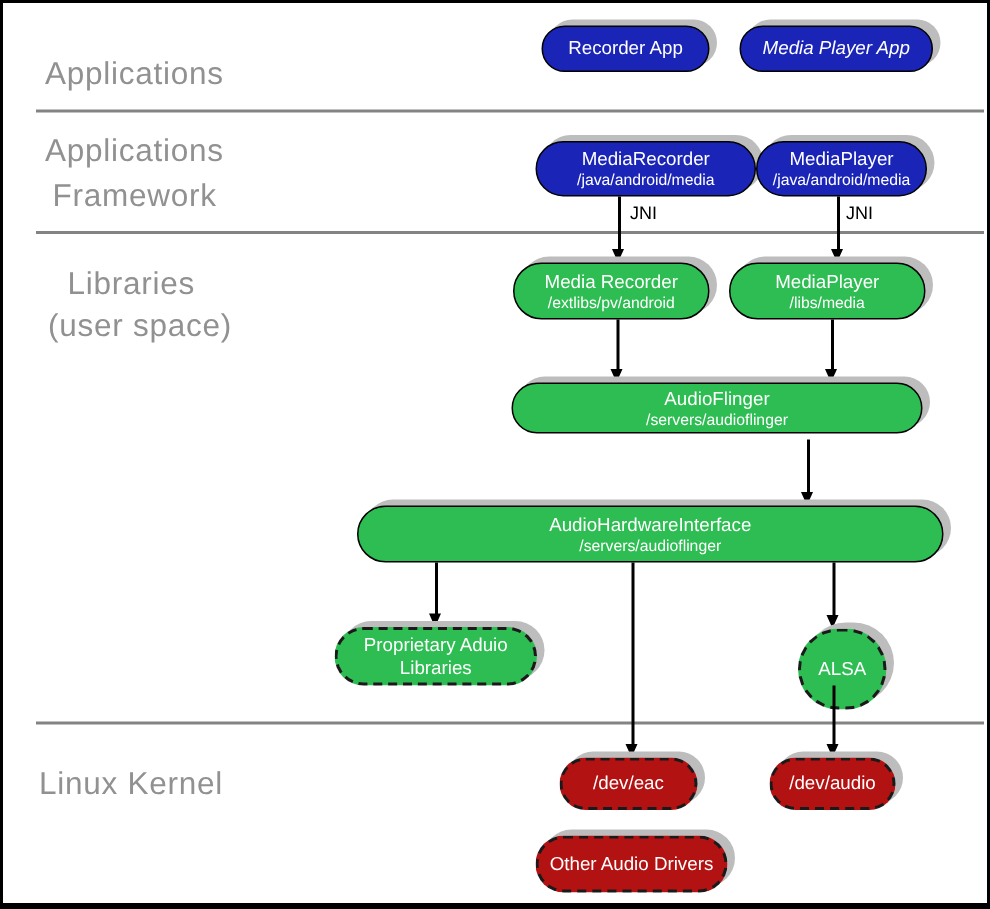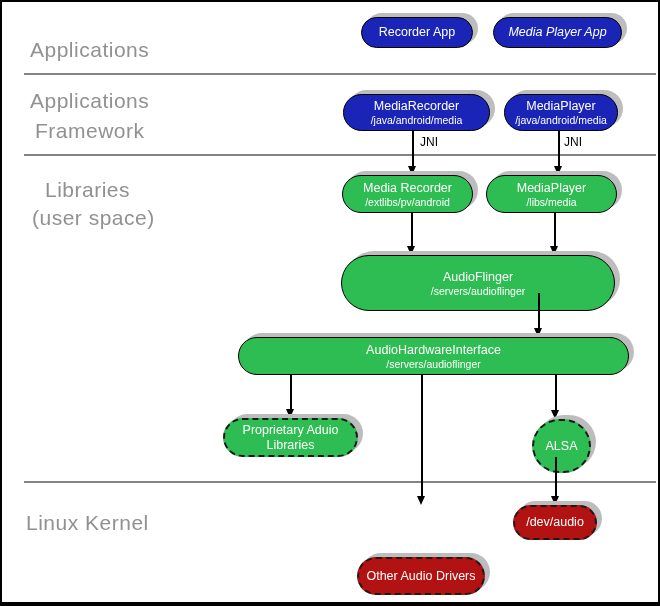--- a/index.html
+++ b/index.html
@@ -39,25 +39,25 @@
   .solid{border:1.6px solid #000;text-align:center;}
   .dashed{border:2px dashed #1a1a1a;}
   .blue{background:var(--blue);}
   .green{background:var(--green);}
   .red{background:var(--red);}
   .box .title{font-size:12.5px;line-height:15px;white-space:nowrap;}
   .box .subtitle{font-size:10.5px;line-height:12px;white-space:nowrap;}
 
   #b-recorder-app      {left:359px;top:15px; width:112px;height:31px;}
   #b-media-player-app  {left:491px;top:15px; width:129px;height:31px;font-style:italic;}
-  #b-media-recorder-fw {left:341px;top:92px; width:147px;height:37px;}
+  #b-media-recorder-fw {left:355px;top:92px; width:147px;height:37px;}
   #b-media-player-fw   {left:502px;top:92px; width:114px;height:37px;}
   #b-media-recorder-lib{left:340px;top:173px;width:131px;height:38px;}
   #b-media-player-lib  {left:484px;top:173px;width:131px;height:38px;}
-  #b-audioflinger      {left:339px;top:253px;width:274px;height:56px;}
+  #b-audioflinger      {left:339px;top:253px;width:274px;height:34px;}
   #b-ahi               {left:236px;top:335px;width:391px;height:38px;}
   #b-proprietary       {left:221px;top:416px;width:135px;height:39px;}
   #b-alsa              {left:530px;top:417px;width:59px; height:54px;text-align:center;}
   #b-dev-eac           {left:371px;top:503px;width:92px; height:35px;}
   #b-dev-audio         {left:511px;top:503px;width:84px; height:35px;}
   #b-other-drivers     {left:355px;top:555px;width:128px;height:38px;}
   #b-alsa-driver       {left:490px;top:555px;width:128px;height:38px;}
 
   
   .vline{position:absolute;width:1.5px;background:#000;}
@@ -159,20 +159,23 @@
     <span class="title">Proprietary Aduio</span>
     <span class="title">Libraries</span>
   </div>
   <div class="box green dashed" id="b-alsa">
     <span class="title">ALSA</span>
   </div>
 
   <div class="vline" id="c-i-line"></div>
   <div class="arrow" id="c-i-arrow"></div>
 
+  <div class="box red dashed" id="b-dev-eac">
+    <span class="title">/dev/eac</span>
+  </div>
   <div class="box red dashed" id="b-dev-audio">
     <span class="title">/dev/audio</span>
   </div>
   <div class="box red dashed" id="b-other-drivers">
     <span class="title">Other Audio Drivers</span>
   </div>
 
 </div>
 
 </body></html>

